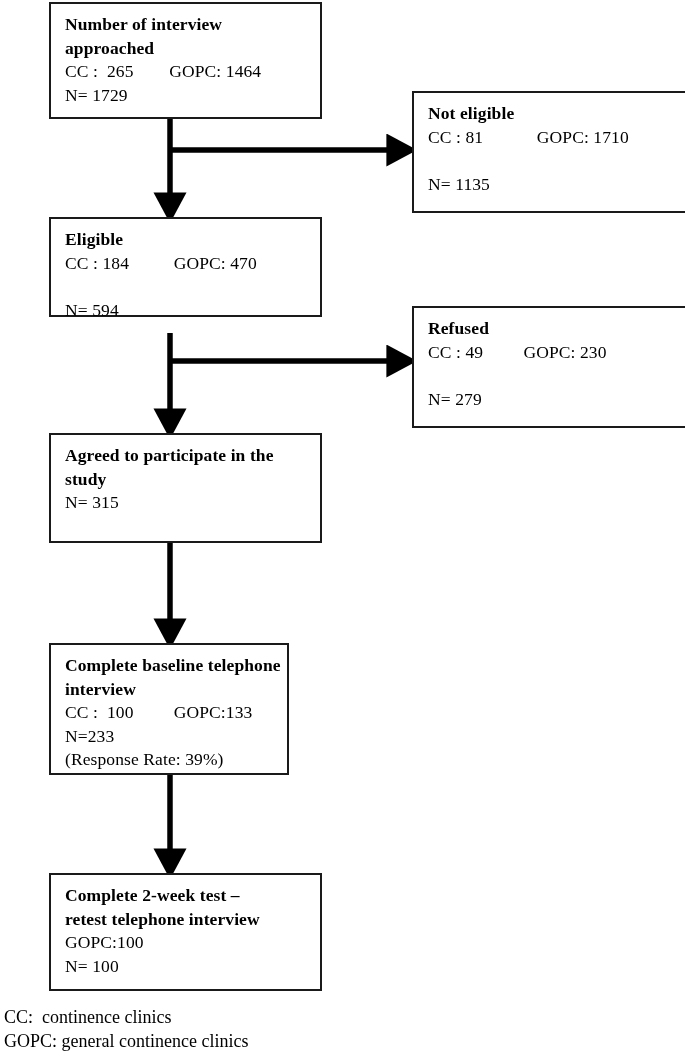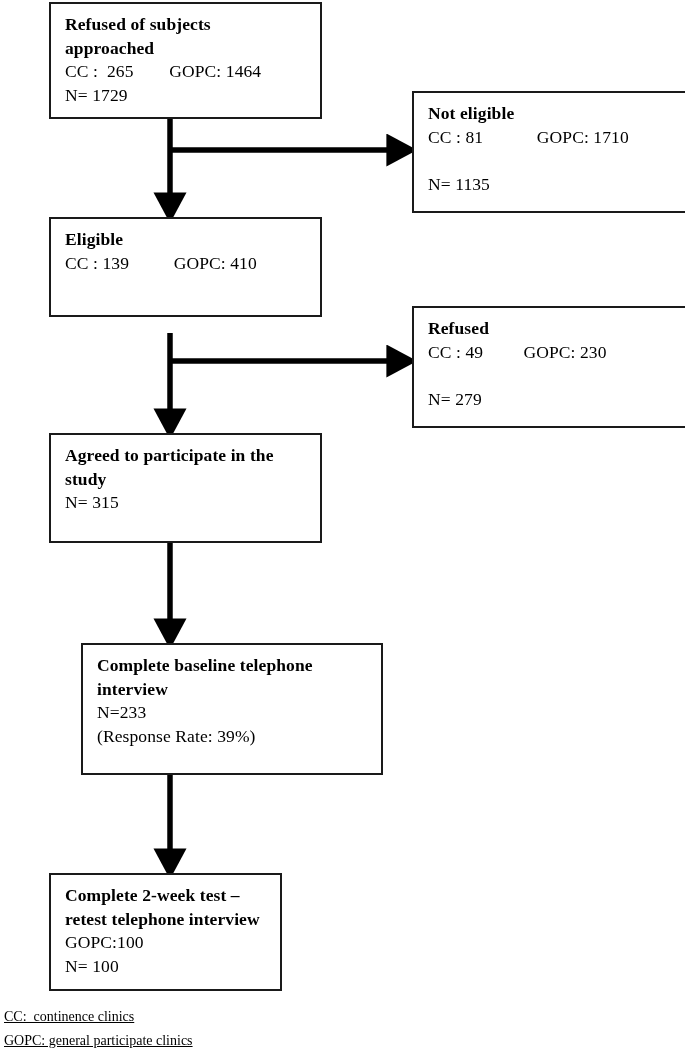--- a/index.html
+++ b/index.html
@@ -42,45 +42,44 @@
     font-weight: bold;
   }
   .node .line.spacer {
     height: 23.5px;
   }
 
   
   .n1 { left: 49px;  top: 2px;   width: 273px; height: 117px; }
   .n2 { left: 49px;  top: 217px; width: 273px; height: 100px; }
   .n3 { left: 49px;  top: 433px; width: 273px; height: 110px; }
-  .n4 { left: 49px;  top: 643px; width: 302px; height: 132px; margin-left: 32px; }
-  .n5 { left: 49px;  top: 873px; width: 233px; height: 118px; }
+  .n4 { left: 49px;  top: 643px; width: 240px; height: 132px; }
+  .n5 { left: 49px;  top: 873px; width: 273px; height: 118px; }
 
   
   .r1 { left: 412px; top: 91px;  width: 278px; height: 122px; }
   .r2 { left: 412px; top: 306px; width: 306px; height: 122px; }
 
   .arrows {
     position: absolute;
     left: 0; top: 0;
     z-index: 1;
   }
 
   .legend {
     position: absolute;
     left: 4px;
     top: 1005px;
     z-index: 3;
   }
   .legend .line {
     display: block;
-    font-size: 14px;
+    font-size: 18px;
     line-height: 24px;
     white-space: pre;
-    text-decoration: underline;
   }
 </style>
 </head>
 <body>
 
 <div class="flow-canvas">
 
   <svg class="arrows" width="685" height="1057" aria-hidden="true">
     <defs>
       <marker id="ah" markerWidth="9" markerHeight="9" refX="3.2" refY="3" orient="auto" markerUnits="strokeWidth">
@@ -105,41 +104,43 @@
     <g>
       <line x1="170" y1="543" x2="170" y2="636" stroke="#000000" stroke-width="5.5" marker-end="url(#ah)"></line>
     </g>
 
     <g>
       <line x1="170" y1="775" x2="170" y2="866" stroke="#000000" stroke-width="5.5" marker-end="url(#ah)"></line>
     </g>
   </svg>
 
   <div class="node n1">
-    <span class="line bold">Refused of subjects</span>
+    <span class="line bold">Number of interview</span>
     <span class="line bold">approached</span>
     <span class="line">CC :  265        GOPC: 1464</span>
     <span class="line">N= 1729</span>
   </div>
 
   <div class="node n2">
     <span class="line bold">Eligible</span>
-    <span class="line">CC : 139          GOPC: 410</span>
+    <span class="line">CC : 184          GOPC: 470</span>
     <span class="line spacer"></span>
+    <span class="line">N= 594</span>
   </div>
 
   <div class="node n3">
     <span class="line bold">Agreed to participate in the</span>
     <span class="line bold">study</span>
     <span class="line">N= 315</span>
   </div>
 
   <div class="node n4">
     <span class="line bold">Complete baseline telephone</span>
     <span class="line bold">interview</span>
+    <span class="line">CC :  100         GOPC:133</span>
     <span class="line">N=233</span>
     <span class="line">(Response Rate: 39%)</span>
   </div>
 
   <div class="node n5">
     <span class="line bold">Complete 2-week test –</span>
     <span class="line bold">retest telephone interview</span>
     <span class="line">GOPC:100</span>
     <span class="line">N= 100</span>
   </div>
@@ -153,16 +154,16 @@
 
   <div class="node r2">
     <span class="line bold">Refused</span>
     <span class="line">CC : 49         GOPC: 230</span>
     <span class="line spacer"></span>
     <span class="line">N= 279</span>
   </div>
 
   <div class="legend">
     <span class="line">CC:  continence clinics</span>
-    <span class="line">GOPC: general participate clinics</span>
+    <span class="line">GOPC: general continence clinics</span>
   </div>
 
 </div>
 
 </body></html>

